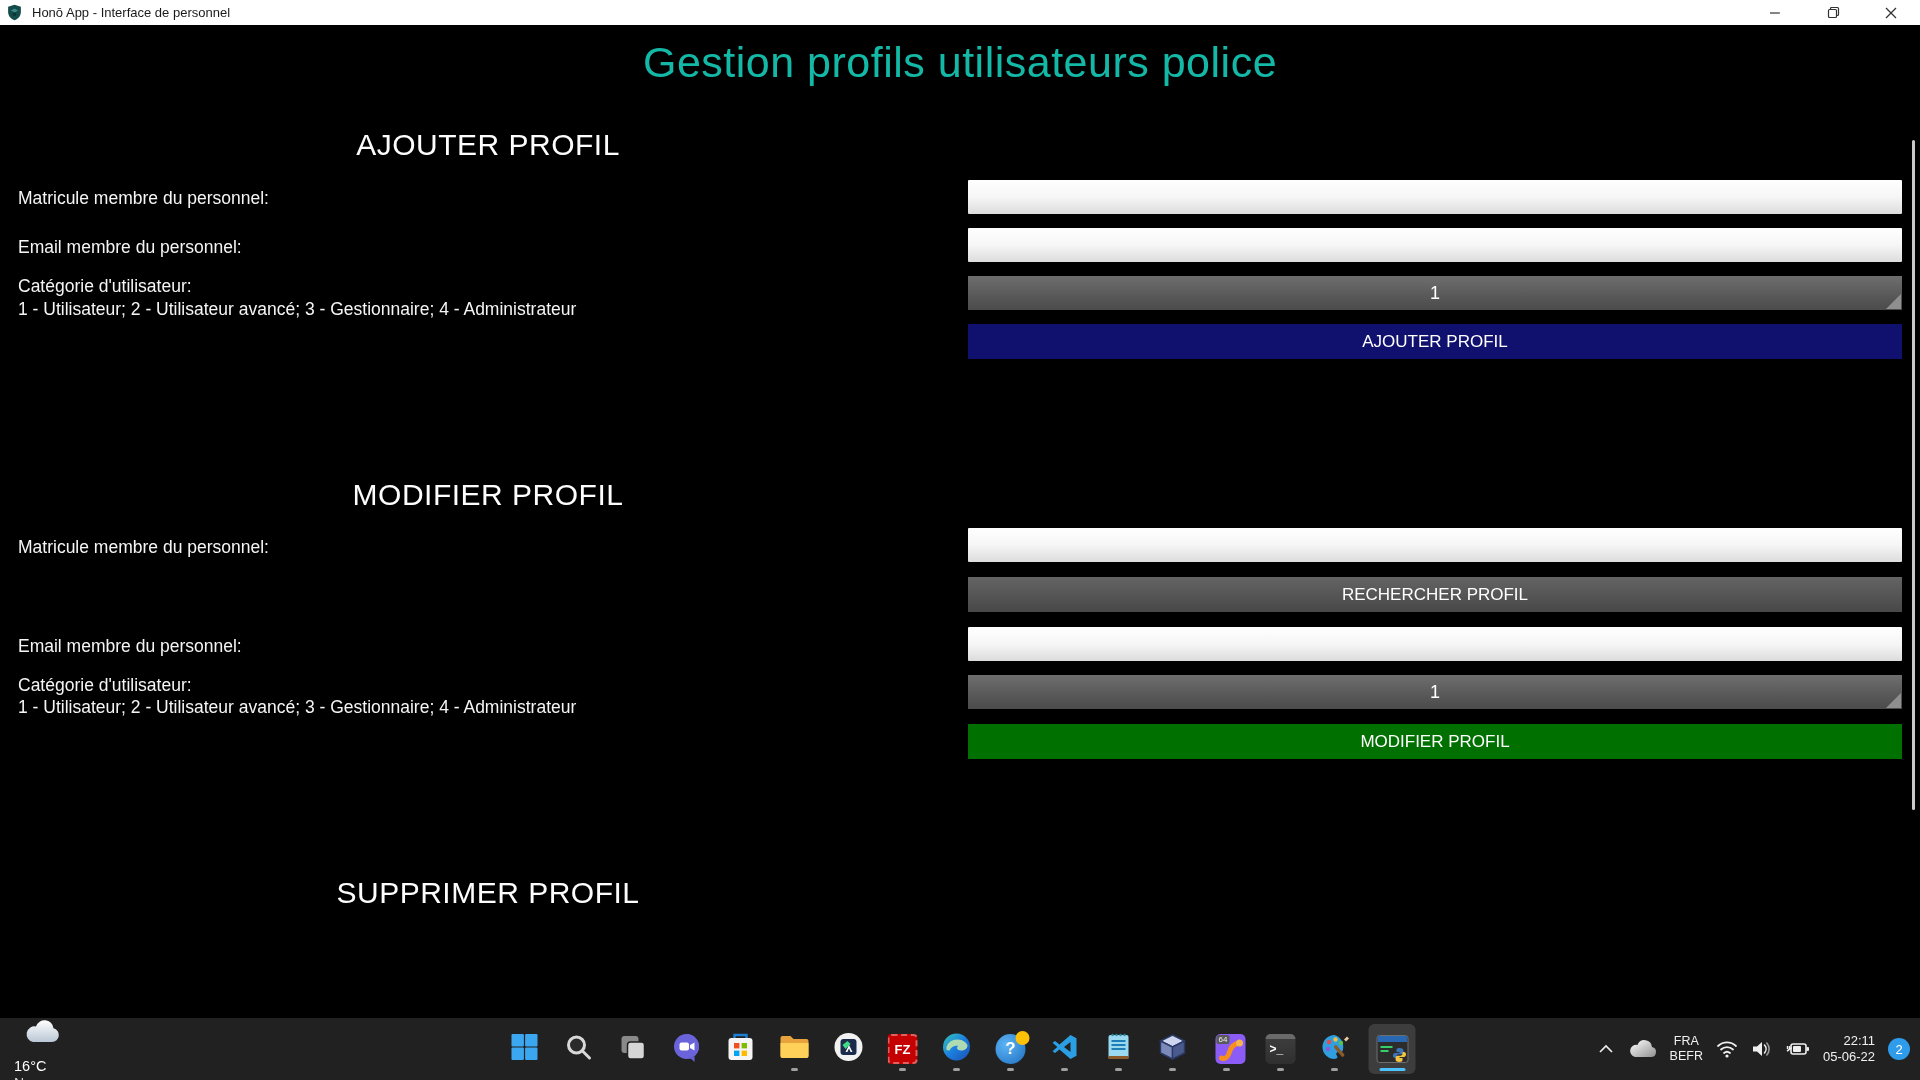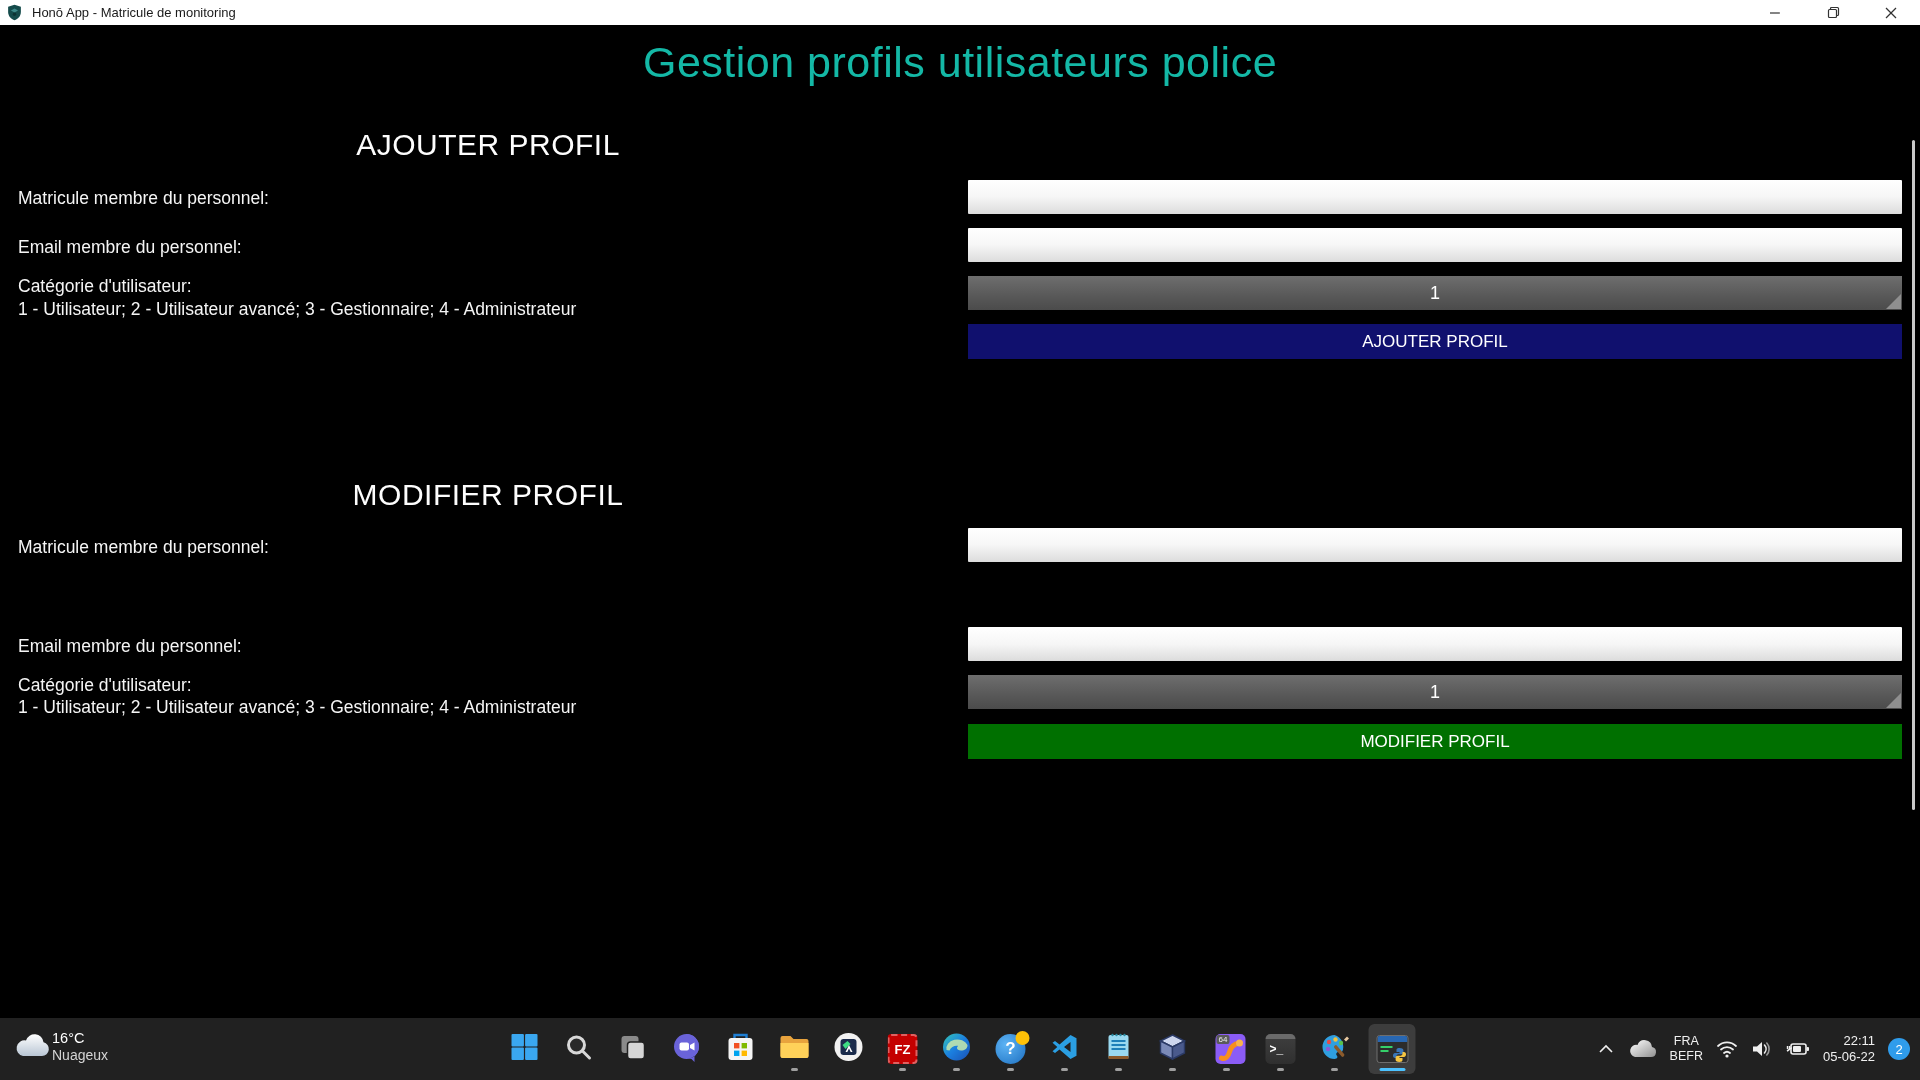--- a/index.html
+++ b/index.html
@@ -42,21 +42,21 @@
     background:#5e5e5e; border-top:1px solid #707070; border-bottom:3px solid #2e2e2e;
     display:flex; align-items:center; justify-content:center; color:#f2f2f2; font-size:17px; cursor:pointer; }
 
   .scrollbar { position:absolute; left:1912px; top:140px; width:3px; height:670px;
     background:#c9c9c9; border-radius:2px; }
 
   
   .taskbar { position:absolute; left:0; top:1018px; width:1920px; height:62px;
     background:#212121; z-index:40; }
   .weather { position:absolute; left:14px; top:0; height:58px; display:flex;
-    align-items:center; gap:2px; cursor:pointer; }
+    align-items:center; gap:10px; cursor:pointer;flex-direction:column; }
   .weather-texts { display:flex; flex-direction:column; line-height:17px; }
   .weather-temp { color:#ffffff; font-size:14.5px; }
   .weather-cond { color:#d4d4d4; font-size:14px; }
 
   .ticons { position:absolute; left:50%; top:0; transform:translateX(-50%); height:62px;
     display:flex; align-items:center;text-align:right; }
   .slot { position:relative; width:40px; height:50px; margin:0 7px; display:flex;
     align-items:center; justify-content:center; border-radius:6px; cursor:pointer; }
   .slot.active { background:#3d3d3d; width:47px; }
   .run-dot { position:absolute; bottom:3px; left:50%; transform:translateX(-50%);
@@ -98,21 +98,21 @@
 <div id="screen">
 
   <div class="titlebar">
     <span class="tb-icon">
       <svg width="17" height="17" viewBox="0 0 24 24">
         <path d="M12 1 L21 4 V11 C21 17.5 16.8 21.5 12 23 C7.2 21.5 3 17.5 3 11 V4 Z" fill="#144b4b"></path>
         <path d="M7 9 L12 6.5 L17 9 L12 12 Z" fill="#3c8a8a"></path>
         <circle cx="12" cy="14.5" r="2.4" fill="#0c3333"></circle>
       </svg>
     </span>
-    <span class="tb-title">Honō App - Matricule de monitoring</span>
+    <span class="tb-title">Honō App - Interface de personnel</span>
     <div class="tb-controls">
       <div class="tb-btn">
         <svg width="12" height="12" viewBox="0 0 12 12">
             <line x1="1" y1="6" x2="11" y2="6" stroke="#333" stroke-width="1.2"></line>
           </svg>
       </div>
       <div class="tb-btn">
         <svg width="13" height="13" viewBox="0 0 13 13">
           <rect x="3.5" y="1.5" width="8" height="8" fill="none" stroke="#333" stroke-width="1.2" rx="1"></rect>
           <rect x="1.5" y="3.5" width="8" height="8" fill="#fff" stroke="#333" stroke-width="1.2" rx="1"></rect>
@@ -140,32 +140,36 @@
     <span>1</span>
     <span class="grip"></span>
   </div>
   <div class="bigbtn btn-navy" style="top:324px;">
     <span>AJOUTER PROFIL</span>
   </div>
 
   <div class="sect-head" style="top:478px;">MODIFIER PROFIL</div>
   <div class="lbl" style="top:537px;">Matricule membre du personnel:</div>
   <input class="field" style="top: 528px;" value="">
+  <div class="bigbtn btn-gray" style="top:577px;">
+    <span>RECHERCHER PROFIL</span>
+  </div>
   <div class="lbl" style="top:636px;">Email membre du personnel:</div>
   <input class="field" style="top: 627px;" value="">
   <div class="lbl" style="top:675px;">Catégorie d'utilisateur:</div>
   <div class="lbl" style="top:697px;">1 - Utilisateur; 2 - Utilisateur avancé; 3 - Gestionnaire; 4 - Administrateur</div>
   <div class="spinner" style="top:675px;">
     <span>1</span>
     <span class="grip"></span>
   </div>
   <div class="bigbtn btn-green" style="top:724px;">
     <span>MODIFIER PROFIL</span>
   </div>
 
+  <div class="sect-head" style="top:876px;">SUPPRIMER PROFIL</div>
 
 
   <div class="scrollbar"></div>
 
   <div class="taskbar">
 
     <div class="weather">
       <span>
         <svg width="36" height="26" viewBox="0 0 36 26">
           <defs>

